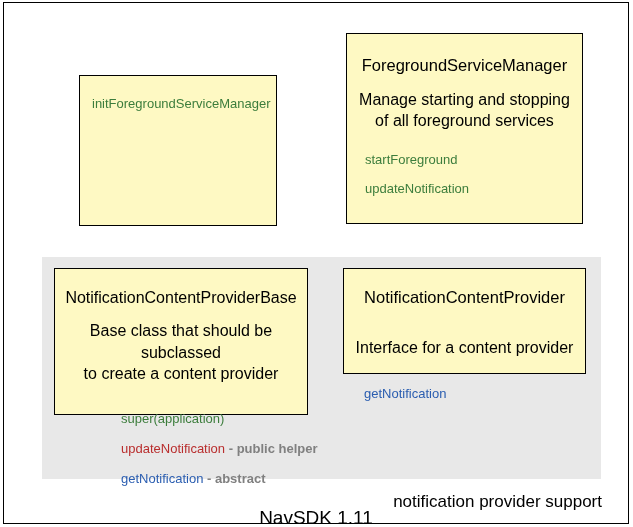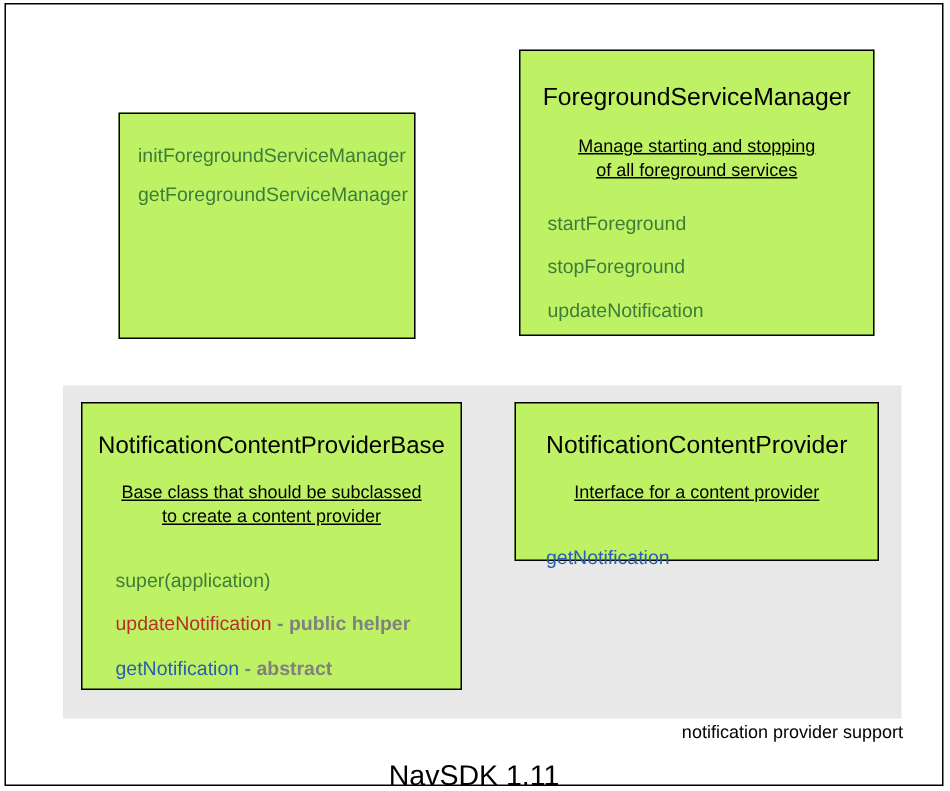--- a/index.html
+++ b/index.html
@@ -40,47 +40,46 @@
     left: 38px;
     top: 254px;
     width: 559px;
     height: 222px;
     background: #e8e8e8;
   }
 
   .group-caption {
     position: absolute;
     right: 26px;
-    bottom: 28px;
-    font-size: 12px;
+    bottom: 11px;
+    font-size: 17px;
     color: #000000;
     white-space: nowrap;
   }
 
   
   .class-box {
     position: absolute;
-    background: #bef264;
+    background: #fef9c3;
     border: 1px solid #000000;
     box-sizing: border-box;
     text-align: center;
   }
 
   .class-title {
     font-size: 16.5px;
     color: #000000;
     line-height: 1.2;
     white-space: nowrap;
   }
 
   .class-desc {
-    font-size: 12px;
+    font-size: 16px;
     color: #000000;
     line-height: 1.35;
-    text-decoration: underline;
   }
 
   .member-list {
     text-align: left;
   }
 
   .member {
     font-size: 13px;
     line-height: 1.3;
     white-space: nowrap;
@@ -102,32 +101,32 @@
 
   #box-foreground-service-manager {
     left: 342px; top: 30px;  width: 237px; height: 191px;
   }
   #box-foreground-service-manager .class-title { margin-top: 22px; }
   #box-foreground-service-manager .class-desc  { margin-top: 13px; }
   #box-foreground-service-manager .member-list { margin-top: 20px; padding-left: 18px; }
   #box-foreground-service-manager .member { margin-bottom: 12px; }
 
   #box-notification-content-provider-base {
-    left: 50px;  top: 265px; width: 254px; height: 192px;
+    left: 50px;  top: 265px; width: 254px; height: 147px;
   }
   #box-notification-content-provider-base .class-title { margin-top: 19px; font-size: 16px; }
   #box-notification-content-provider-base .class-desc  { margin-top: 13px; }
   #box-notification-content-provider-base .member-list { margin-top: 26px; padding-left: 22px; }
-  #box-notification-content-provider-base .member { margin-bottom: 13px; }
+  #box-notification-content-provider-base .member { margin-bottom: 13px; margin-left: 44px; }
 
   #box-notification-content-provider {
     left: 339px; top: 265px; width: 243px; height: 106px;
   }
   #box-notification-content-provider .class-title { margin-top: 19px; }
-  #box-notification-content-provider .class-desc  { margin-top: 12px; }
+  #box-notification-content-provider .class-desc  { margin-top: 29px; }
   #box-notification-content-provider .member-list { margin-top: 28px; padding-left: 20px; }
   #box-notification-content-provider .member { margin-bottom: 10px; }
 
   
   .footer-label {
     position: absolute;
     left: 0;
     right: 0;
     top: 504px;
     text-align: center;
@@ -142,37 +141,31 @@
 
   <div class="outer-frame">
 
     <div class="group-panel"></div>
 
     <div class="class-box" id="box-navigation-api">
       <div class="member-list">
         <div class="member">
           <span class="m-name green">initForegroundServiceManager</span><span class="m-note"></span>
         </div>
-        <div class="member">
-          <span class="m-name green">getForegroundServiceManager</span><span class="m-note"></span>
-        </div>
       </div>
     </div>
 
     <div class="class-box" id="box-foreground-service-manager">
       <div class="class-title">ForegroundServiceManager</div>
       <div class="class-desc">Manage starting and stopping<br>of all foreground services</div>
       <div class="member-list">
         <div class="member">
           <span class="m-name green">startForeground</span><span class="m-note"></span>
         </div>
         <div class="member">
-          <span class="m-name green">stopForeground</span><span class="m-note"></span>
-        </div>
-        <div class="member">
           <span class="m-name green">updateNotification</span><span class="m-note"></span>
         </div>
       </div>
     </div>
 
     <div class="class-box" id="box-notification-content-provider-base">
       <div class="class-title">NotificationContentProviderBase</div>
       <div class="class-desc">Base class that should be subclassed<br>to create a content provider</div>
       <div class="member-list">
         <div class="member">

